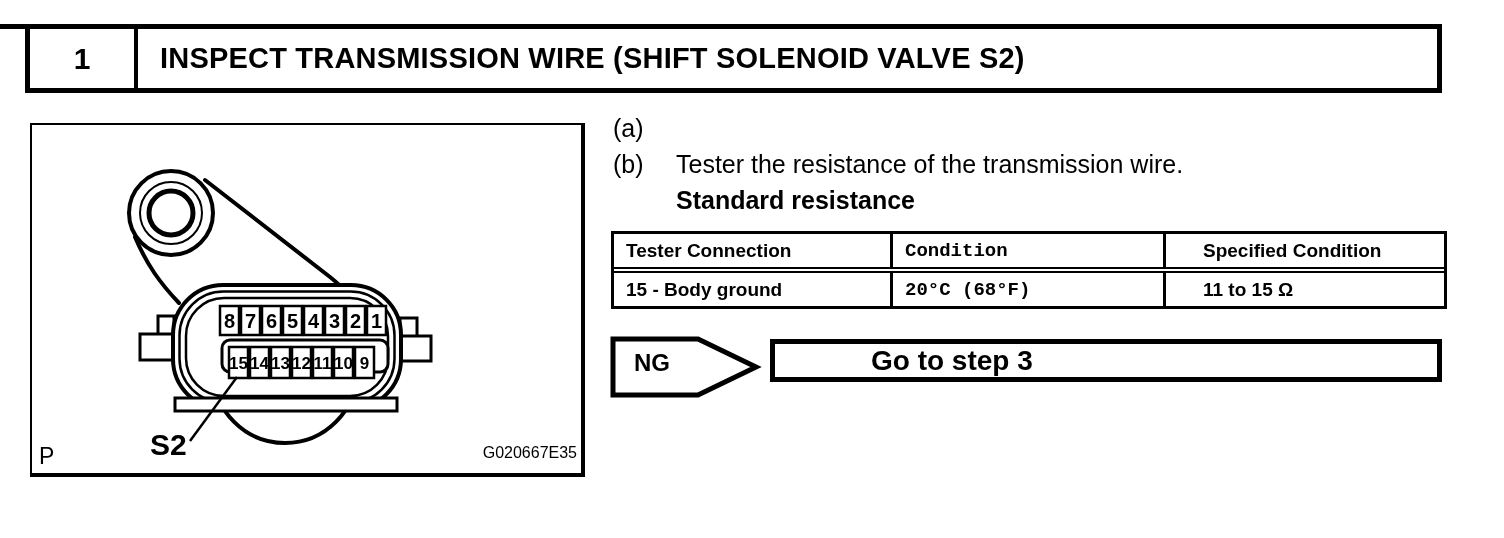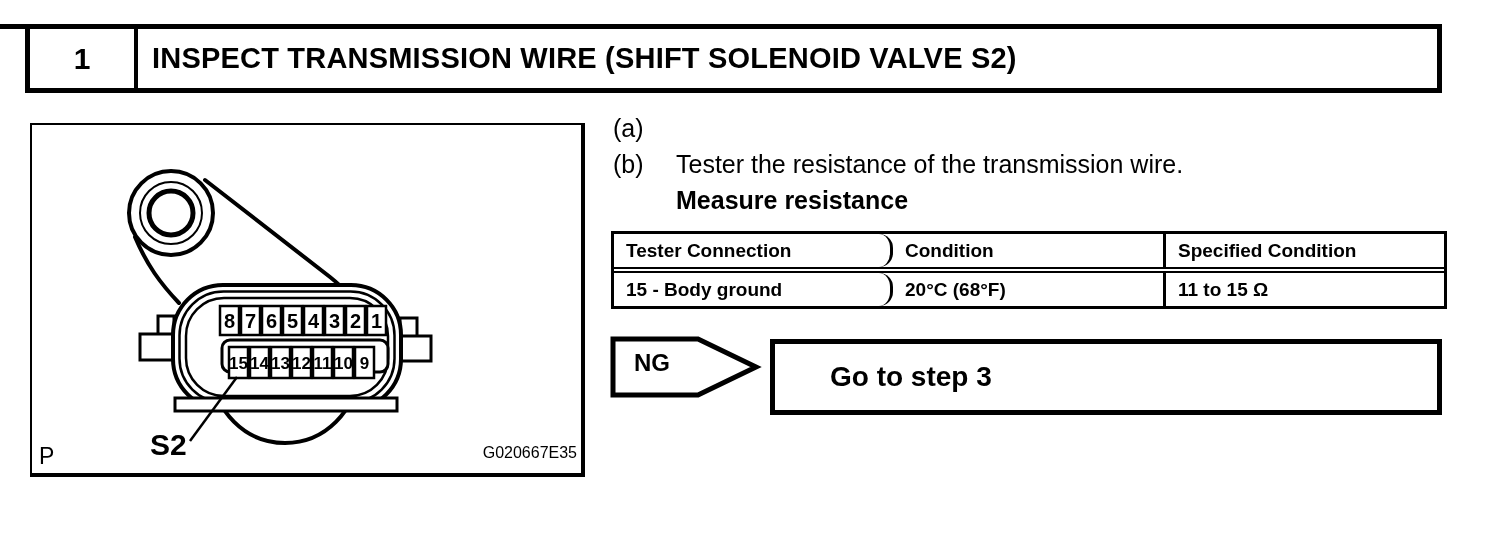--- a/index.html
+++ b/index.html
@@ -12,21 +12,21 @@
   .step-header{
     position:absolute;left:25px;top:24px;width:1417px;height:69px;
     box-sizing:border-box;border:5px solid #000;display:flex;background:#fff;
   }
   .step-number-cell{
     width:108px;box-sizing:border-box;border-right:4px solid #000;
     display:flex;align-items:center;justify-content:center;
     font-size:30px;font-weight:bold;
   }
   .step-title-cell{
-    flex:1;display:flex;align-items:center;padding-left:14px;
+    flex:1;display:flex;align-items:center;padding-left:22px;
     font-size:29px;font-weight:bold;letter-spacing:0.2px;white-space:nowrap;
   }
   
   .figure-frame{
     position:absolute;left:30px;top:123px;width:555px;height:354px;
     box-sizing:border-box;background:#fff;
     border:2px solid #000;border-right-width:4px;border-bottom-width:4px;
   }
   .figure-frame svg{position:absolute;left:0;top:0;}
   .panel-label{position:absolute;left:7px;bottom:3px;font-size:23px;}
@@ -43,33 +43,33 @@
     background:#fff;font-size:19px;font-weight:bold;
   }
   .spec-row{display:flex;flex:1;}
   .spec-row.header{border-bottom:2px solid #000;}
   .spec-gap{height:2px;flex:0 0 2px;}
   .spec-row.body{border-top:2px solid #000;}
   .spec-cell{
     box-sizing:border-box;border-right:3px solid #000;
     display:flex;align-items:center;padding-left:12px;white-space:nowrap;
   }
-  .spec-cell.c1{width:279px;flex:0 0 279px;border-radius:14px;}
-  .spec-cell.c2{width:273px;flex:0 0 273px;}
-  .spec-cell.c3{flex:1;border-right:none;}
+  .spec-cell.c1{width:279px;flex:0 0 279px;}
+  .spec-cell.c2{width:273px;flex:0 0 273px;font-family:Liberation Mono, monospace;}
+  .spec-cell.c3{flex:1;border-right:none;margin-left:25px;}
   
   .ng-arrow{position:absolute;left:610px;top:336px;}
   .ng-label{
     position:absolute;left:622px;top:349px;width:60px;text-align:center;
     font-size:24px;font-weight:bold;
   }
   .goto-box{
-    position:absolute;left:770px;top:339px;width:672px;height:76px;
+    position:absolute;left:770px;top:339px;width:672px;height:43px;
     box-sizing:border-box;border:5px solid #000;display:flex;align-items:center;
-    padding-left:55px;font-size:28px;font-weight:bold;background:#fff;
+    padding-left:96px;font-size:28px;font-weight:bold;background:#fff;
   }
   .svg-ink{stroke:#000;}
   text{font-family:"Liberation Sans",sans-serif;}
 </style>
 </head>
 <body>
 
 <div class="top-rule"></div>
 <div class="step-header">
   <div class="step-number-cell">1</div>
@@ -157,21 +157,21 @@
 </div>
 
 <div class="instructions">
   <div class="instr-row">
     <div class="instr-marker">(a)</div>
   </div>
   <div class="instr-row">
     <div class="instr-marker">(b)</div>
     <div>Tester the resistance of the transmission wire.</div>
   </div>
-  <div class="instr-subheading">Measure resistance</div>
+  <div class="instr-subheading">Standard resistance</div>
 </div>
 
 <div class="spec-table">
   <div class="spec-row header">
     <div class="spec-cell c1">Tester Connection</div>
     <div class="spec-cell c2">Condition</div>
     <div class="spec-cell c3">Specified Condition</div>
   </div>
   <div class="spec-gap"></div>
   <div class="spec-row body">

